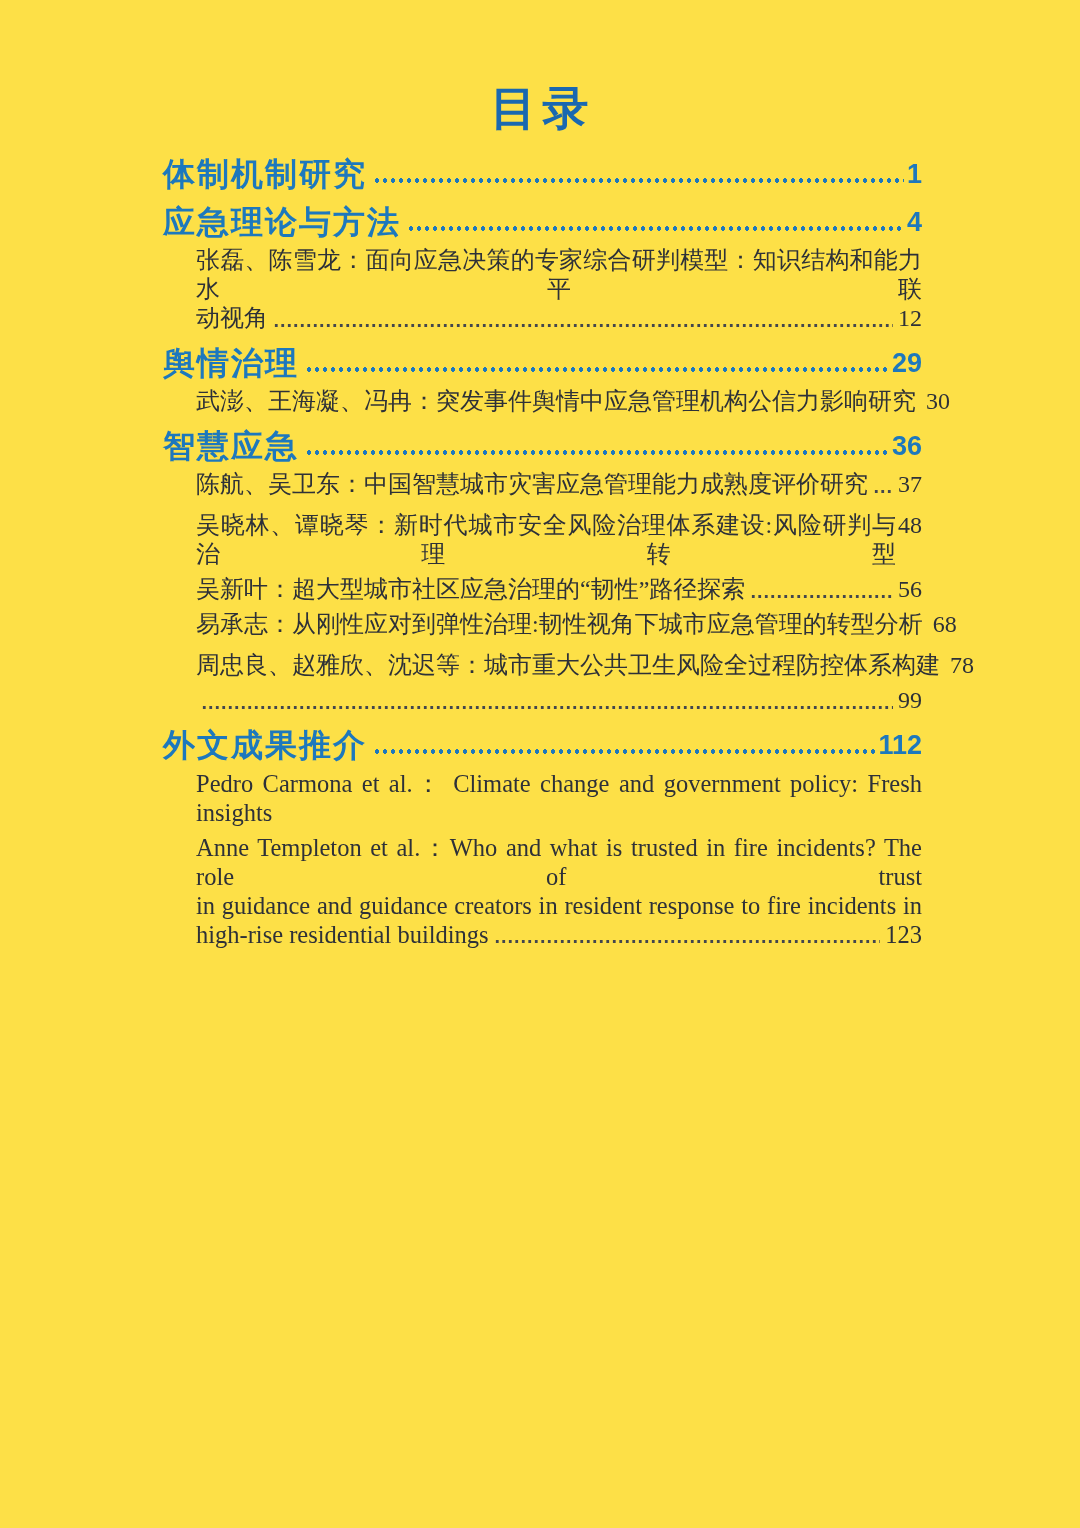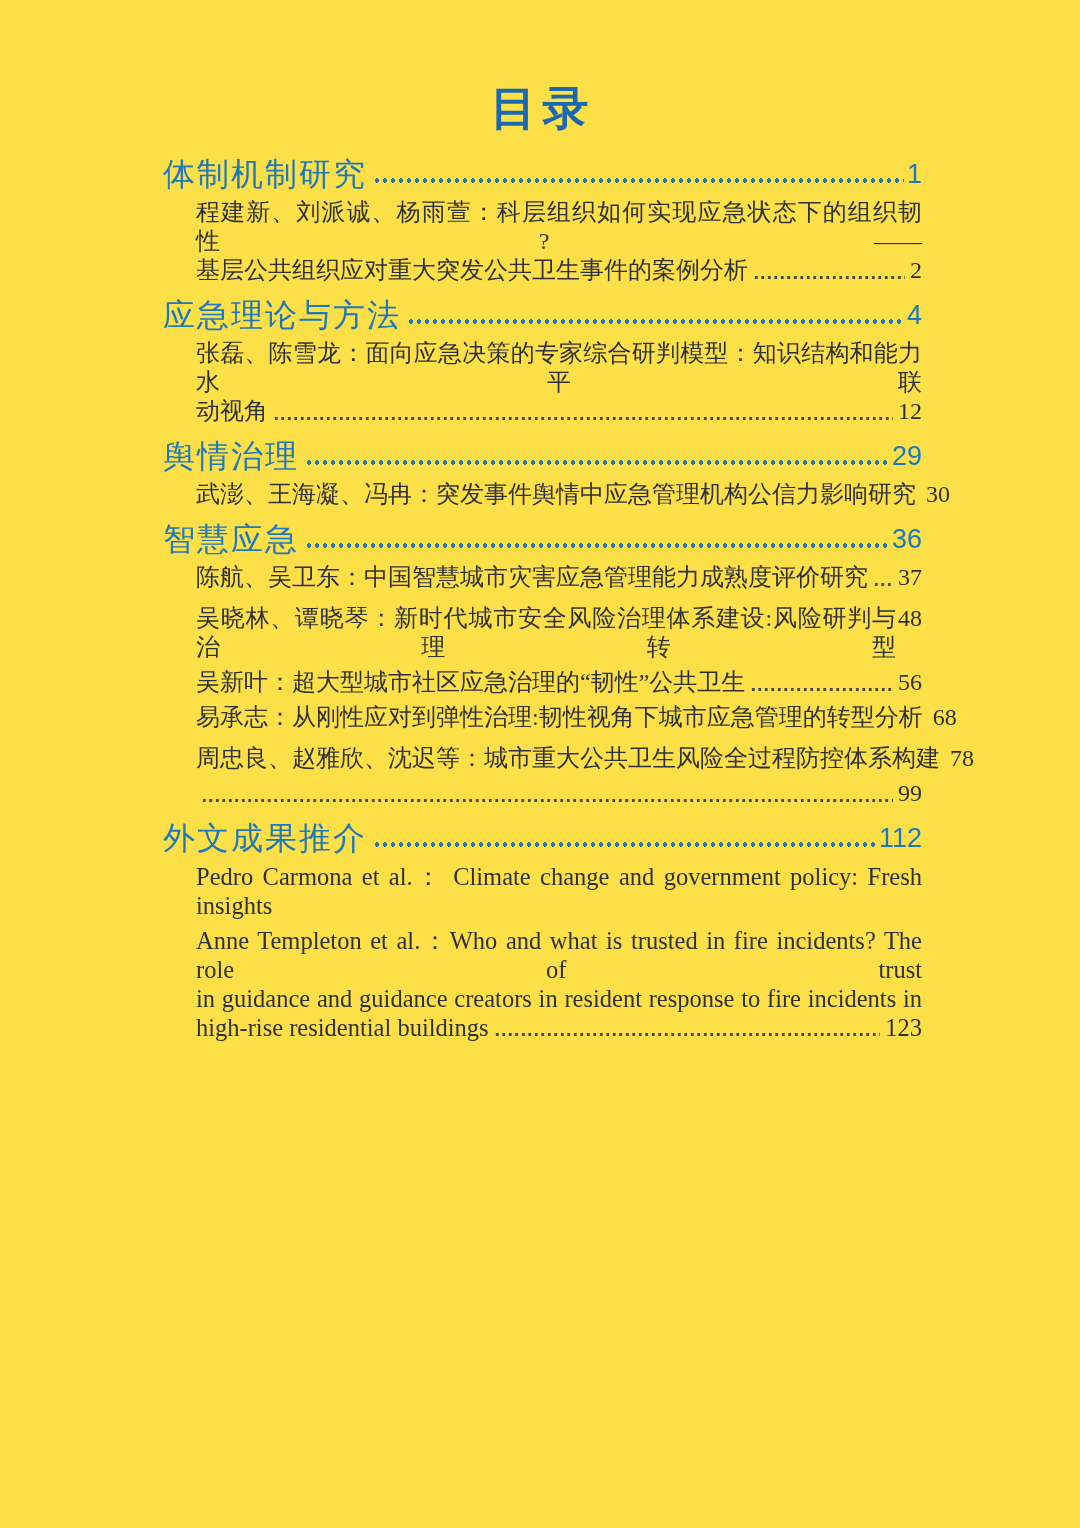--- a/index.html
+++ b/index.html
@@ -10,21 +10,21 @@
   }
   .page{box-sizing:border-box;width:1080px;height:1528px;padding:78px 158px 0 163px;background:#fde047;}
   .doc-title{
     text-align:center;margin:0 0 16px 0;
     font-family:"Liberation Sans",sans-serif;font-weight:bold;
     font-size:46px;letter-spacing:6px;color:#1a68b0;
   }
   .section{margin-top:12px;}
   .section-row{
     display:flex;align-items:flex-end;height:36px;line-height:36px;
-    font-family:"Liberation Sans",sans-serif;font-weight:normal;color:#1d78bd;
+    font-family:"Liberation Sans",sans-serif;font-weight:bold;color:#1d78bd;
   }
   .section-title{font-size:32px;letter-spacing:2px;white-space:nowrap;}
   .section-page{font-size:27px;white-space:nowrap;}
   .leader{
     flex:1 1 auto;align-self:flex-end;
     background-repeat:repeat-x;background-position:left bottom;
   }
   .leader-blue{
     height:9px;margin:0 3px 7px 6px;
     background-image:radial-gradient(circle,#1d78bd 2.2px,rgba(0,0,0,0) 2.4px);
@@ -52,28 +52,20 @@
 <body>
 
 <div class="page">
   <h1 class="doc-title">目录</h1>
   <div>
       <div class="section">
         <div class="section-row">
           <span class="section-title">体制机制研究</span>
           <span class="leader leader-blue"></span>
           <span class="section-page">1</span>
-        </div>
-        <div class="entry">
-          <div class="line full">程建新、刘派诚、杨雨萱：科层组织如何实现应急状态下的组织韧性? ——</div>
-          <div class="line lastline">
-            <span class="text">基层公共组织应对重大突发公共卫生事件的案例分析</span>
-            <span class="leader leader-dark"></span>
-            <span class="page-num">2</span>
-          </div>
         </div>
       </div>
       <div class="section">
         <div class="section-row">
           <span class="section-title">应急理论与方法</span>
           <span class="leader leader-blue"></span>
           <span class="section-page">4</span>
         </div>
         <div class="entry">
           <div class="line full">张磊、陈雪龙：面向应急决策的专家综合研判模型：知识结构和能力水平联</div>
@@ -114,21 +106,21 @@
       </div>
       <div class="section">
         <div class="entry">
           <div class="line lastline">
             <span class="text fill">吴晓林、谭晓琴：新时代城市安全风险治理体系建设:风险研判与治理转型</span>
             <span class="page-num">48</span>
           </div>
         </div>
         <div class="entry">
           <div class="line lastline">
-            <span class="text">吴新叶：超大型城市社区应急治理的“韧性”公共卫生</span>
+            <span class="text">吴新叶：超大型城市社区应急治理的“韧性”路径探索</span>
             <span class="leader leader-dark"></span>
             <span class="page-num">56</span>
           </div>
         </div>
         <div class="entry">
           <div class="line lastline">
             <span class="text">易承志：从刚性应对到弹性治理:韧性视角下城市应急管理的转型分析</span>
             <span class="leader leader-dark"></span>
             <span class="page-num">68</span>
           </div>

